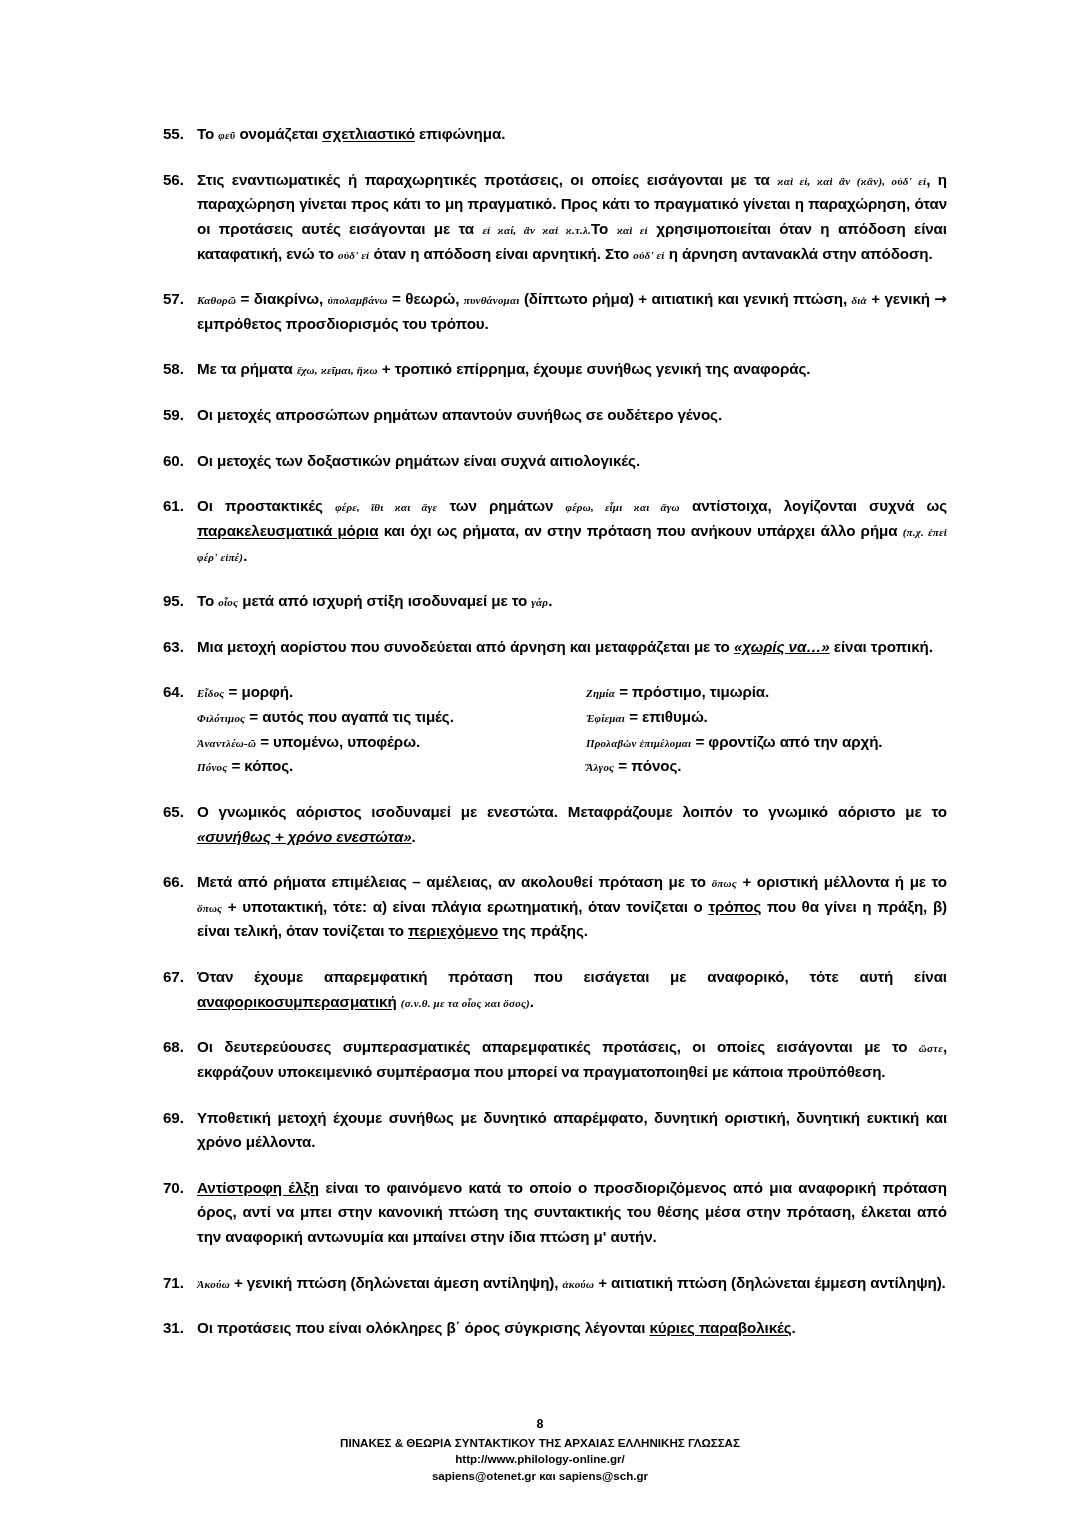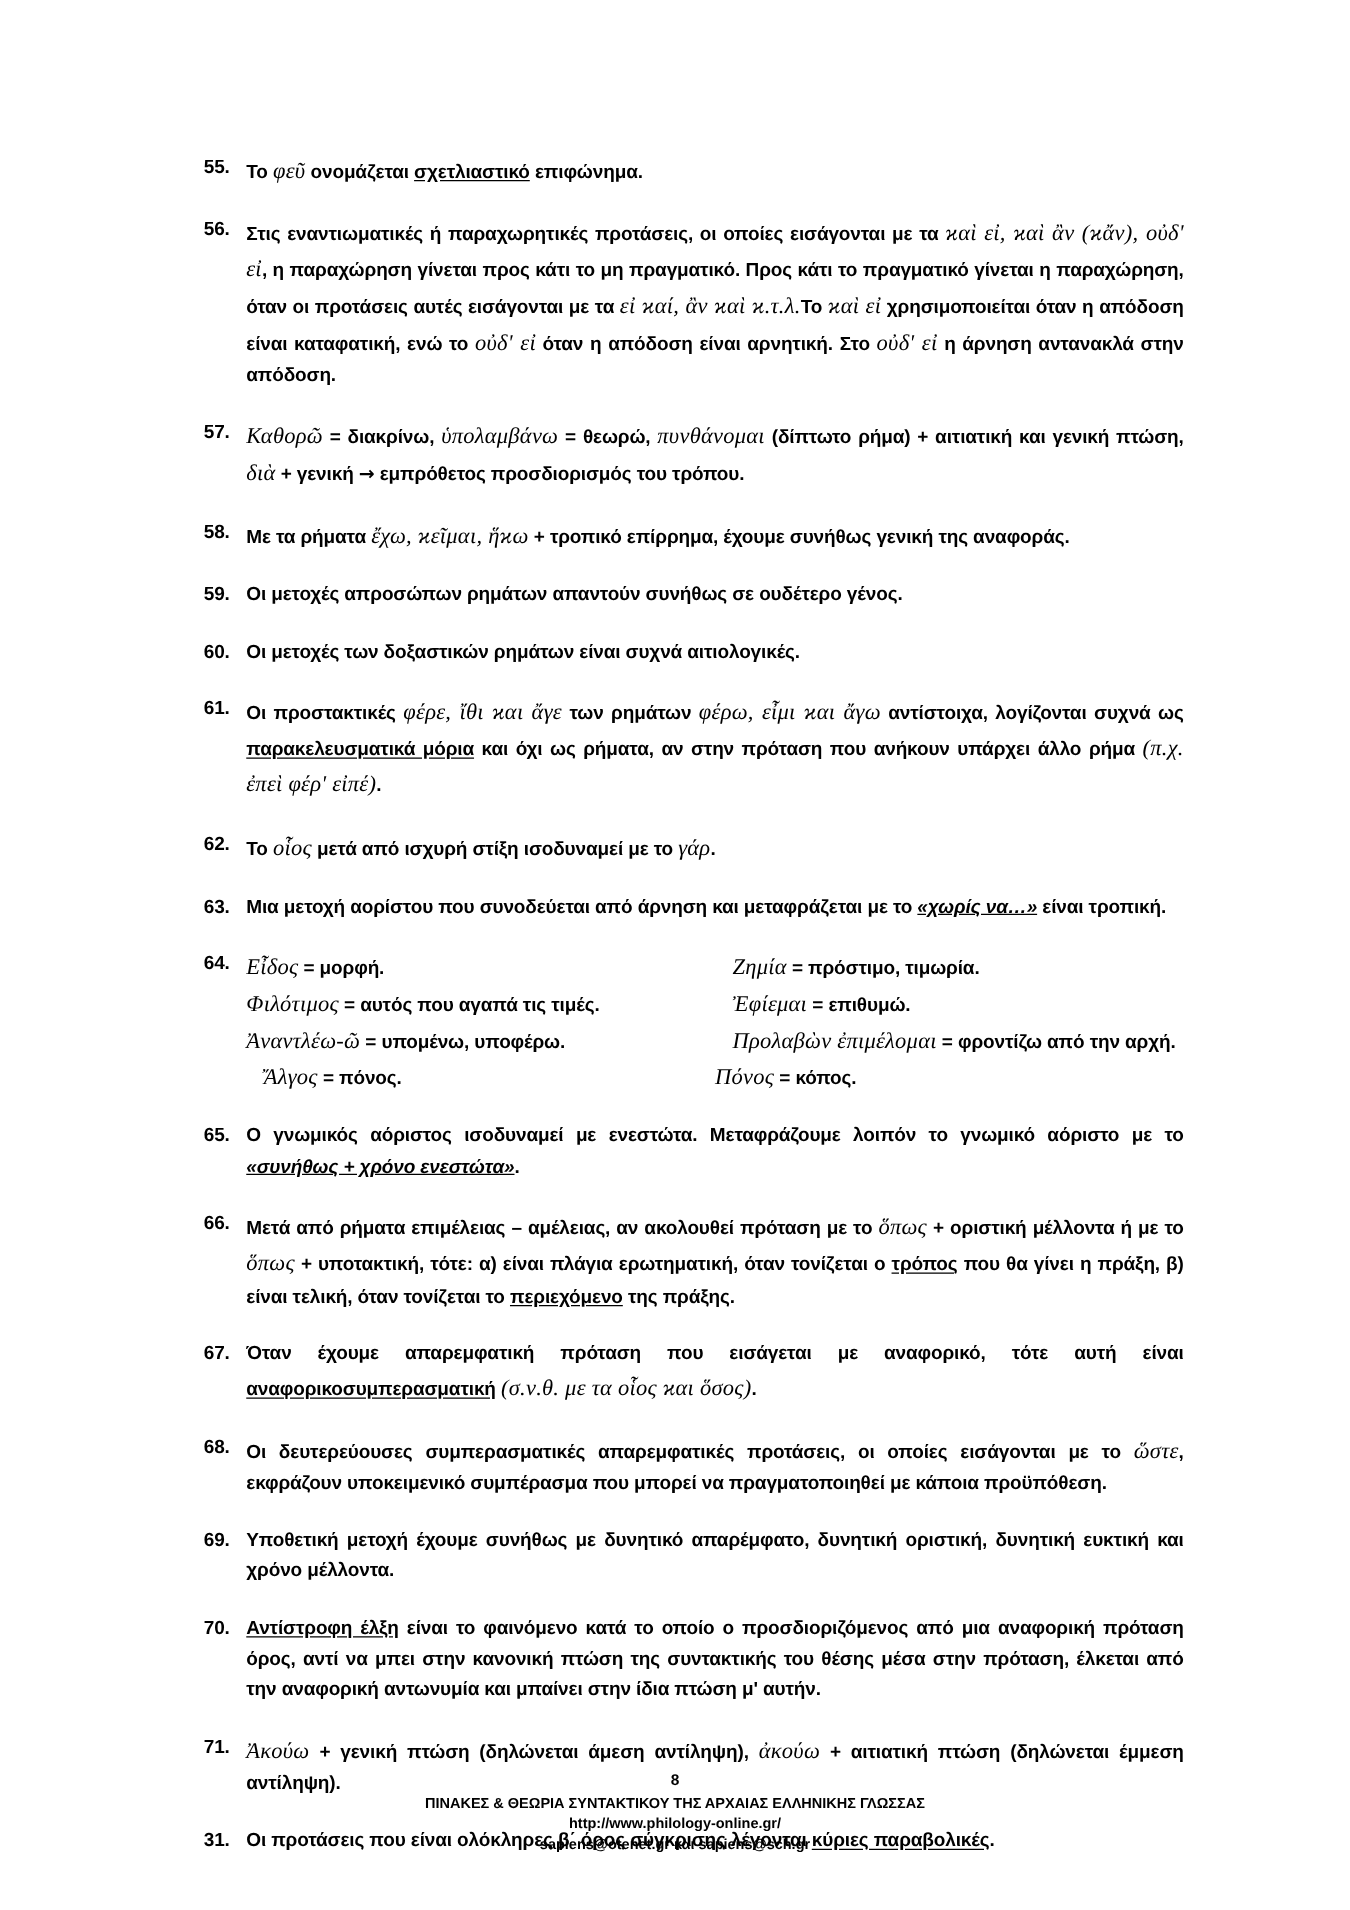--- a/index.html
+++ b/index.html
@@ -53,22 +53,22 @@
     width: 30px;
     text-align: left;
     font-weight: bold;
     font-size: 15.2px;
   }
   .body-txt { display: block; }
   
   .gr {
     font-family: "Liberation Serif", "DejaVu Serif", serif;
     font-style: italic;
-    font-weight: normal;
-    font-size: 18px;
+    font-weight: bold;
+    font-size: 11px;
     letter-spacing: 0.2px;
   }
   .it {
     font-style: italic;
     font-weight: bold;
     text-decoration: underline;
   }
   .u {
     text-decoration: underline;
     text-underline-offset: 2px;
@@ -145,21 +145,21 @@
         </li>
         <li class="item">
           <span class="num">60.</span>
           <span class="body-txt"><span>Οι μετοχές των δοξαστικών ρημάτων είναι συχνά αιτιολογικές.</span></span>
         </li>
         <li class="item">
           <span class="num">61.</span>
           <span class="body-txt"><span>Οι προστακτικές </span><span class="gr">φέρε, ἴθι ϰαι ἄγε</span><span> των ρημάτων </span><span class="gr">φέρω, εἶμι ϰαι ἄγω</span><span> αντίστοιχα, λογίζονται συχνά ως </span><span class="u">παρακελευσματικά μόρια</span><span> και όχι ως ρήματα, αν στην πρόταση που ανήκουν υπάρχει άλλο ρήμα </span><span class="gr">(π.χ. ἐπεὶ φέρ' εἰπέ)</span><span>.</span></span>
         </li>
         <li class="item">
-          <span class="num">62.</span>
+          <span class="num">95.</span>
           <span class="body-txt"><span>Το </span><span class="gr">οἷος</span><span> μετά από ισχυρή στίξη ισοδυναμεί με το </span><span class="gr">γάρ</span><span>.</span></span>
         </li>
         <li class="item">
           <span class="num">63.</span>
           <span class="body-txt"><span>Μια μετοχή αορίστου που συνοδεύεται από άρνηση και μεταφράζεται με το </span><span class="it">«χωρίς να…»</span><span> είναι τροπική.</span></span>
         </li>
         <li class="item vocab">
           <span class="num">64.</span>
           <div class="vocab-wrap">
             <div class="vocab-row">
@@ -180,25 +180,25 @@
             </div>
             <div class="vocab-row">
               <div class="vocab-col left">
                 <div class="vocab-line"><span class="gr">Ἀναντλέω-ῶ</span><span> = υπομένω, υποφέρω.</span></div>
               </div>
               <div class="vocab-col right">
                 <div class="vocab-line"><span class="gr">Προλαβὼν ἐπιμέλομαι</span><span> = φροντίζω από την αρχή.</span></div>
               </div>
             </div>
             <div class="vocab-row">
+              <div class="vocab-col left">
+                <div class="vocab-line"><span class="gr">Πόνος</span><span> = κόπος.</span></div>
+              </div>
               <div class="vocab-col right">
                 <div class="vocab-line"><span class="gr">Ἄλγος</span><span> = πόνος.</span></div>
-              </div>
-              <div class="vocab-col left">
-                <div class="vocab-line"><span class="gr">Πόνος</span><span> = κόπος.</span></div>
               </div>
             </div>
           </div>
         </li>
         <li class="item">
           <span class="num">65.</span>
           <span class="body-txt"><span>Ο γνωμικός αόριστος ισοδυναμεί με ενεστώτα. Μεταφράζουμε λοιπόν το γνωμικό αόριστο με το </span><span class="it">«συνήθως + χρόνο ενεστώτα»</span><span>.</span></span>
         </li>
         <li class="item">
           <span class="num">66.</span>

